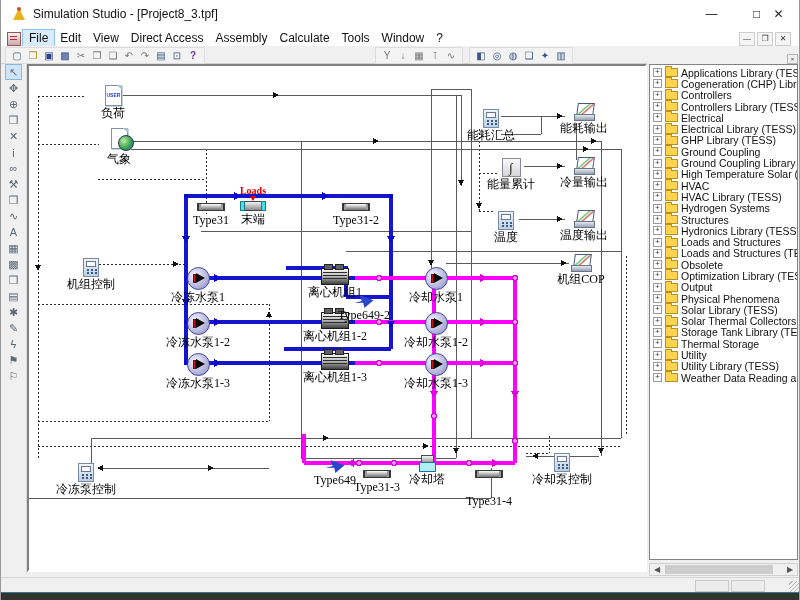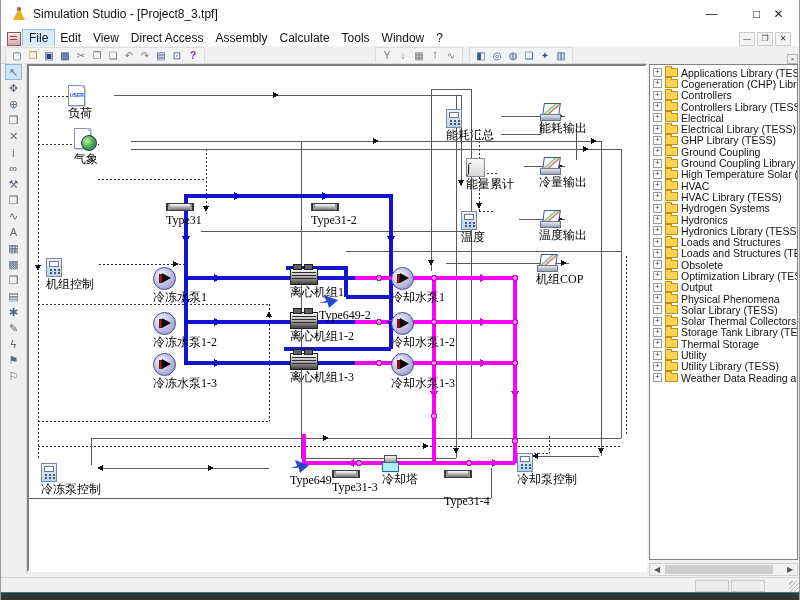--- a/index.html
+++ b/index.html
@@ -26,21 +26,21 @@
   .tbi{width:16px;height:14px;display:flex;align-items:center;justify-content:center;font-size:10px;color:#3c5a86;}
   .tbi.mut{color:#777}
   
   #lefttools{position:absolute;left:0;top:64px;width:25px;height:510px;background:#f0f0f0;border-right:1px solid #d9d9d9;}
   .lti{width:17px;height:16px;margin:0 auto;display:flex;align-items:center;justify-content:center;font-size:11px;color:#5a6a7a;}
   .lti.sel{background:#cfe4f7;border:1px solid #8ab6e0;box-sizing:border-box;}
   
   #canvas-frame{position:absolute;left:26px;top:64px;width:620px;height:508px;border-top:2px solid #808080;border-left:2px solid #808080;border-right:2px solid #ffffff;border-bottom:2px solid #ffffff;box-sizing:border-box;background:#fff;}
   #canvas{position:relative;width:616px;height:504px;background:#ffffff;overflow:hidden;}
   #wires{position:absolute;left:0;top:0;}
-  .comp{position:absolute;width:90px;text-align:left;z-index:5;}
+  .comp{position:absolute;width:90px;text-align:center;z-index:5;}
   .clabel{font:12px "Liberation Serif",serif;color:#000;display:block;margin-top:1px;line-height:13px;}
   .ic{position:relative;display:inline-block;vertical-align:bottom;}
   
   .ic-doc{width:15px;height:19px;background:#fff;border:1px solid #8191a8;box-shadow:1px 1px 0 #c8d0da;}
   .ic-doc .fold{position:absolute;right:-1px;top:-1px;width:0;height:0;border-left:5px solid transparent;border-top:5px solid #9db;border-top-color:#aabdd2;}
   .ic-doc .utext{position:absolute;left:1px;top:6px;width:13px;font:bold 5px "Liberation Sans",sans-serif;color:#2244cc;letter-spacing:0;}
   .ic-globe{position:absolute;right:-7px;bottom:-3px;width:14px;height:14px;border-radius:50%;background:radial-gradient(circle at 35% 35%,#baf0a0,#3da14d 55%,#1d68b5);border:1px solid #235;}
   
   .ic-calc{width:14px;height:17px;background:linear-gradient(#eef4fb,#bdd0e8);border:1px solid #7a8aa0;}
   .ic-calc:before{content:"";position:absolute;left:2px;top:2px;right:2px;height:4px;background:#fdfdff;border:1px solid #67778d;}
@@ -340,20 +340,24 @@
         <span class="clabel">负荷</span>
       </div>
       <div class="comp" style="left:45px;top:62px">
         <span class="ic ic-doc"><span class="fold"></span><span class="ic-globe"></span></span>
         <span class="clabel" style="margin-top:4px">气象</span>
       </div>
       <div class="comp" style="left:137px;top:127px">
         <span class="ic ic-pipe"></span>
         <span class="clabel" style="margin-top:3px">Type31</span>
       </div>
+      <div class="comp" style="left:179px;top:127px">
+        <span class="ic ic-term"><span class="loads-tag">Loads</span><span class="loads-arrow"></span></span>
+        <span class="clabel" style="margin-top:2px">末端</span>
+      </div>
       <div class="comp" style="left:282px;top:127px">
         <span class="ic ic-pipe"></span>
         <span class="clabel" style="margin-top:3px">Type31-2</span>
       </div>
       <div class="comp" style="left:417px;top:43px">
         <span class="ic ic-calc"></span>
         <span class="clabel">能耗汇总</span>
       </div>
       <div class="comp" style="left:17px;top:192px">
         <span class="ic ic-calc"></span>
@@ -516,21 +520,21 @@
           <span class="tlabel">HVAC Library (TESS)</span>
         </div>
       <div class="trow">
           <span class="plus"></span>
           <span class="folder"></span>
           <span class="tlabel">Hydrogen Systems</span>
         </div>
       <div class="trow">
           <span class="plus"></span>
           <span class="folder"></span>
-          <span class="tlabel">Hydronics</span>
+          <span class="tlabel">Structures</span>
         </div>
       <div class="trow">
           <span class="plus"></span>
           <span class="folder"></span>
           <span class="tlabel">Hydronics Library (TESS)</span>
         </div>
       <div class="trow">
           <span class="plus"></span>
           <span class="folder"></span>
           <span class="tlabel">Loads and Structures</span>

